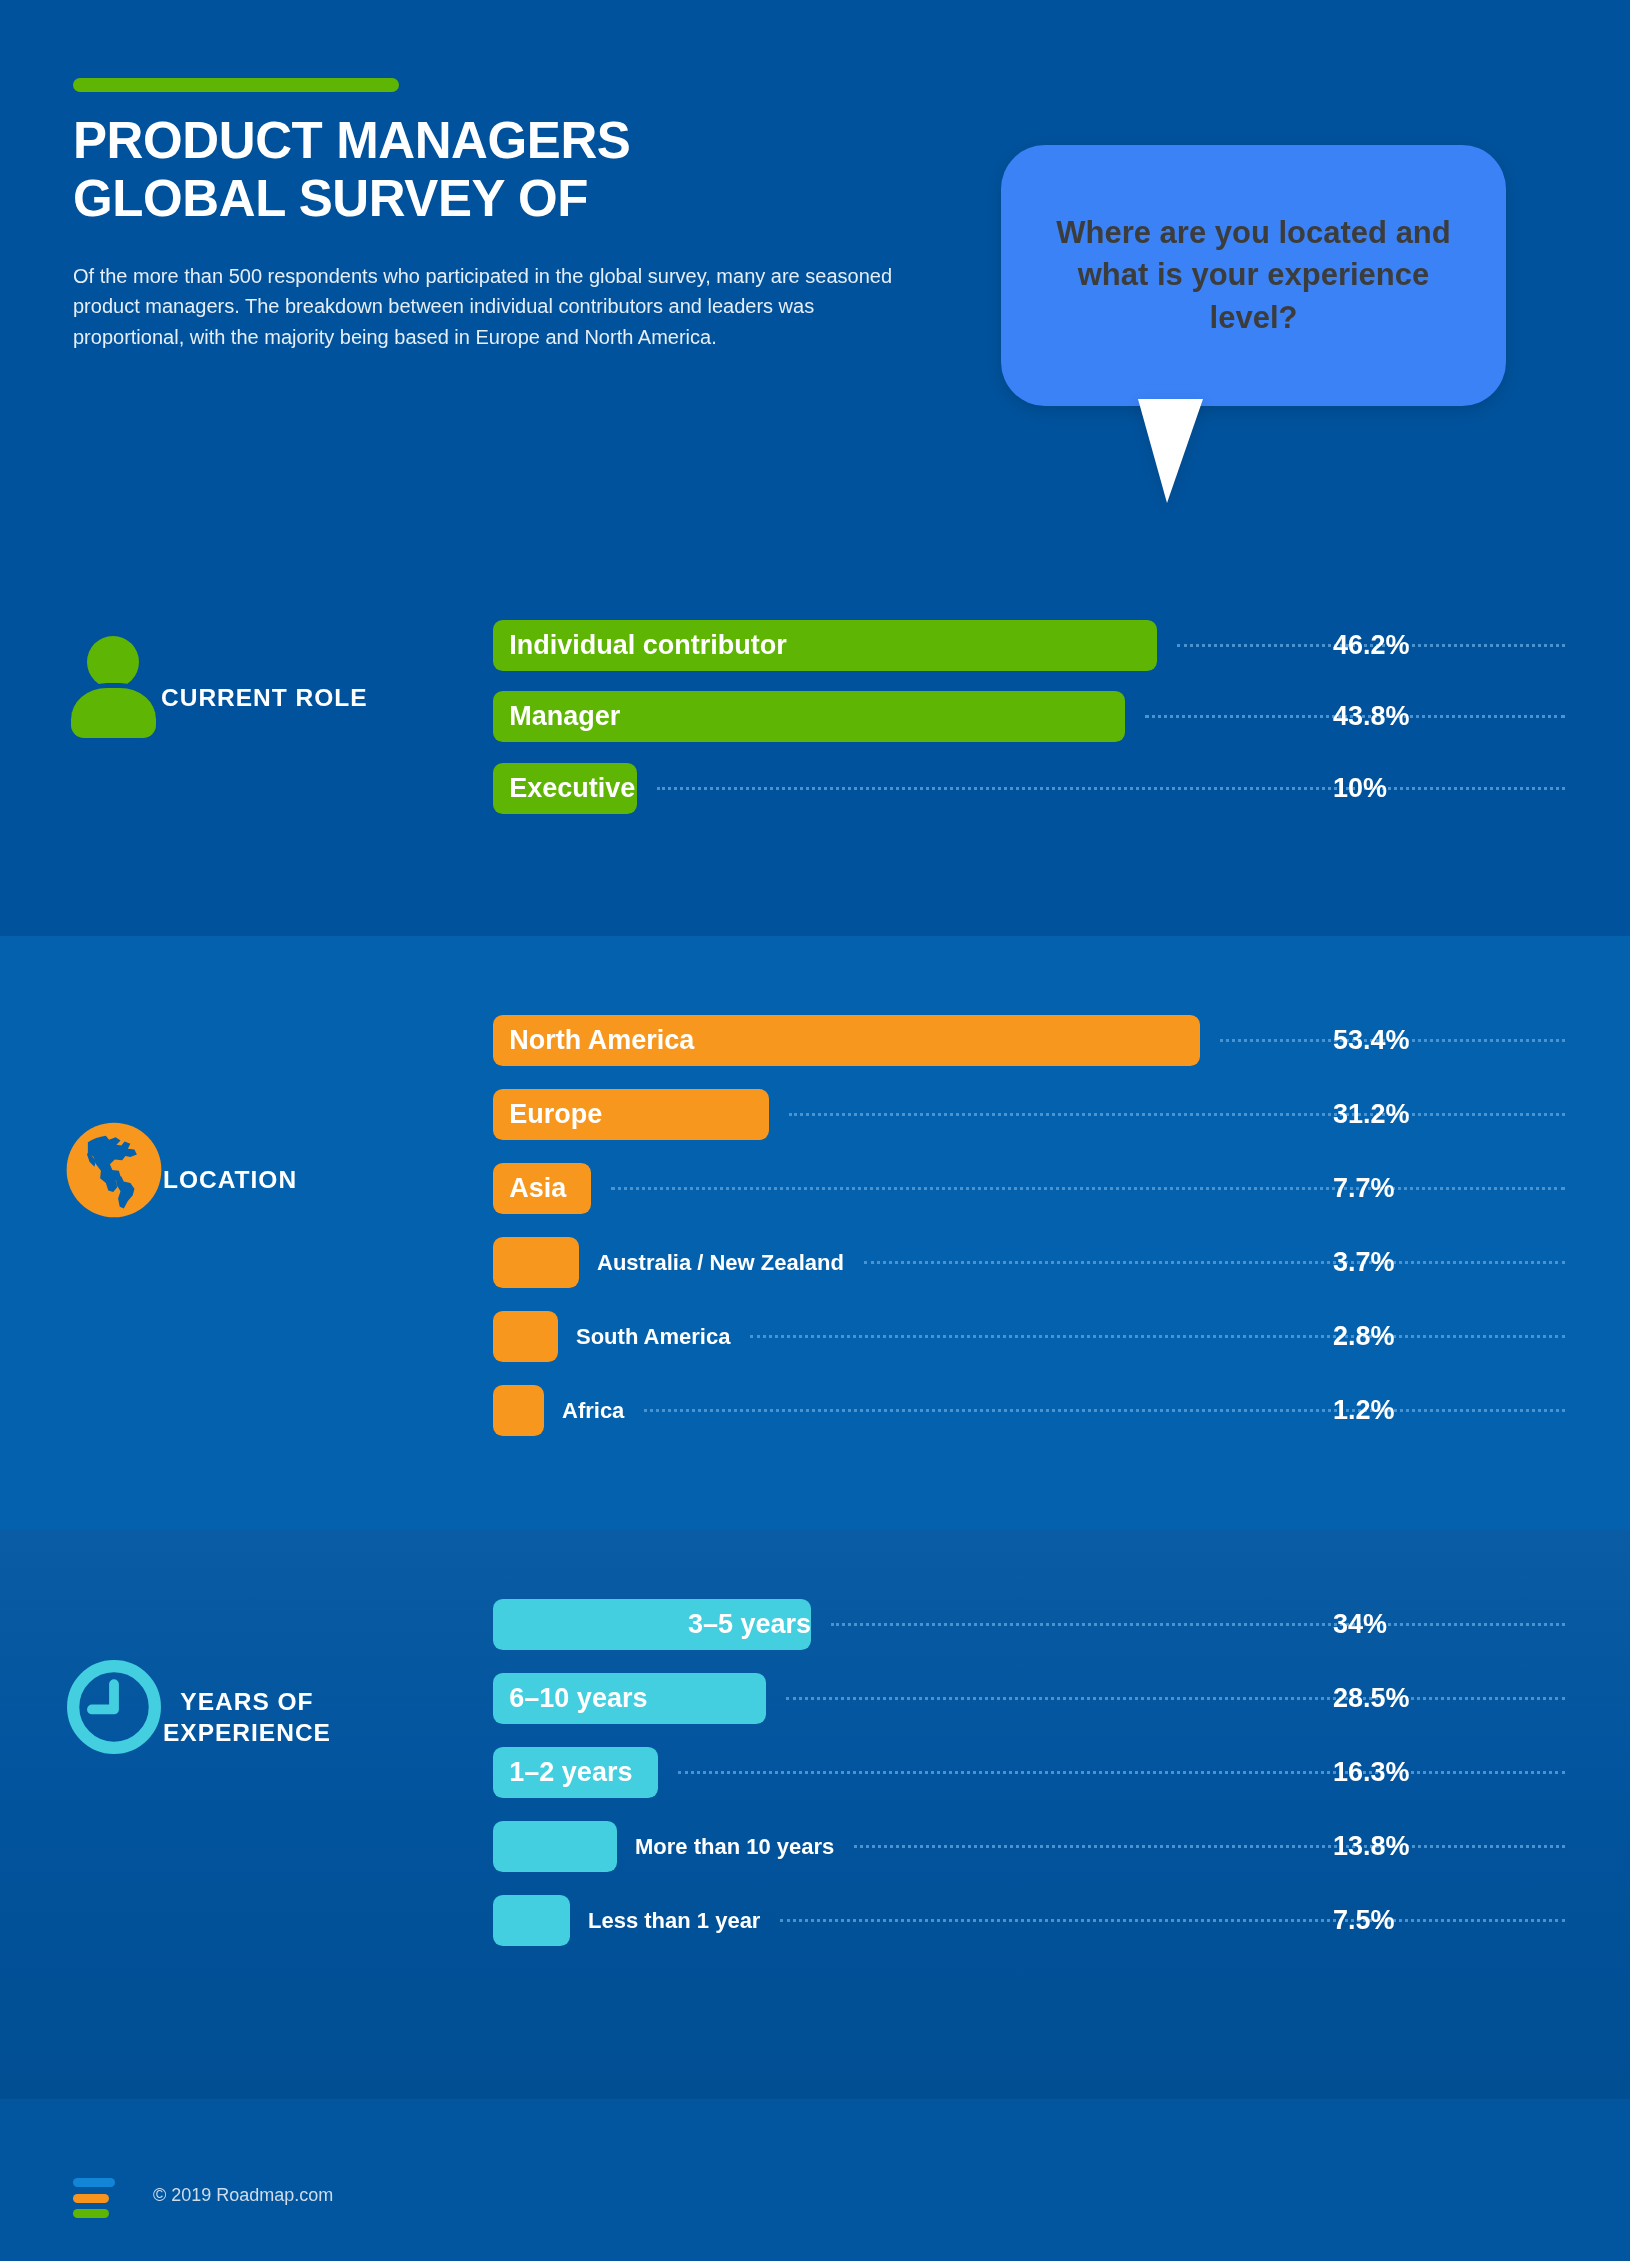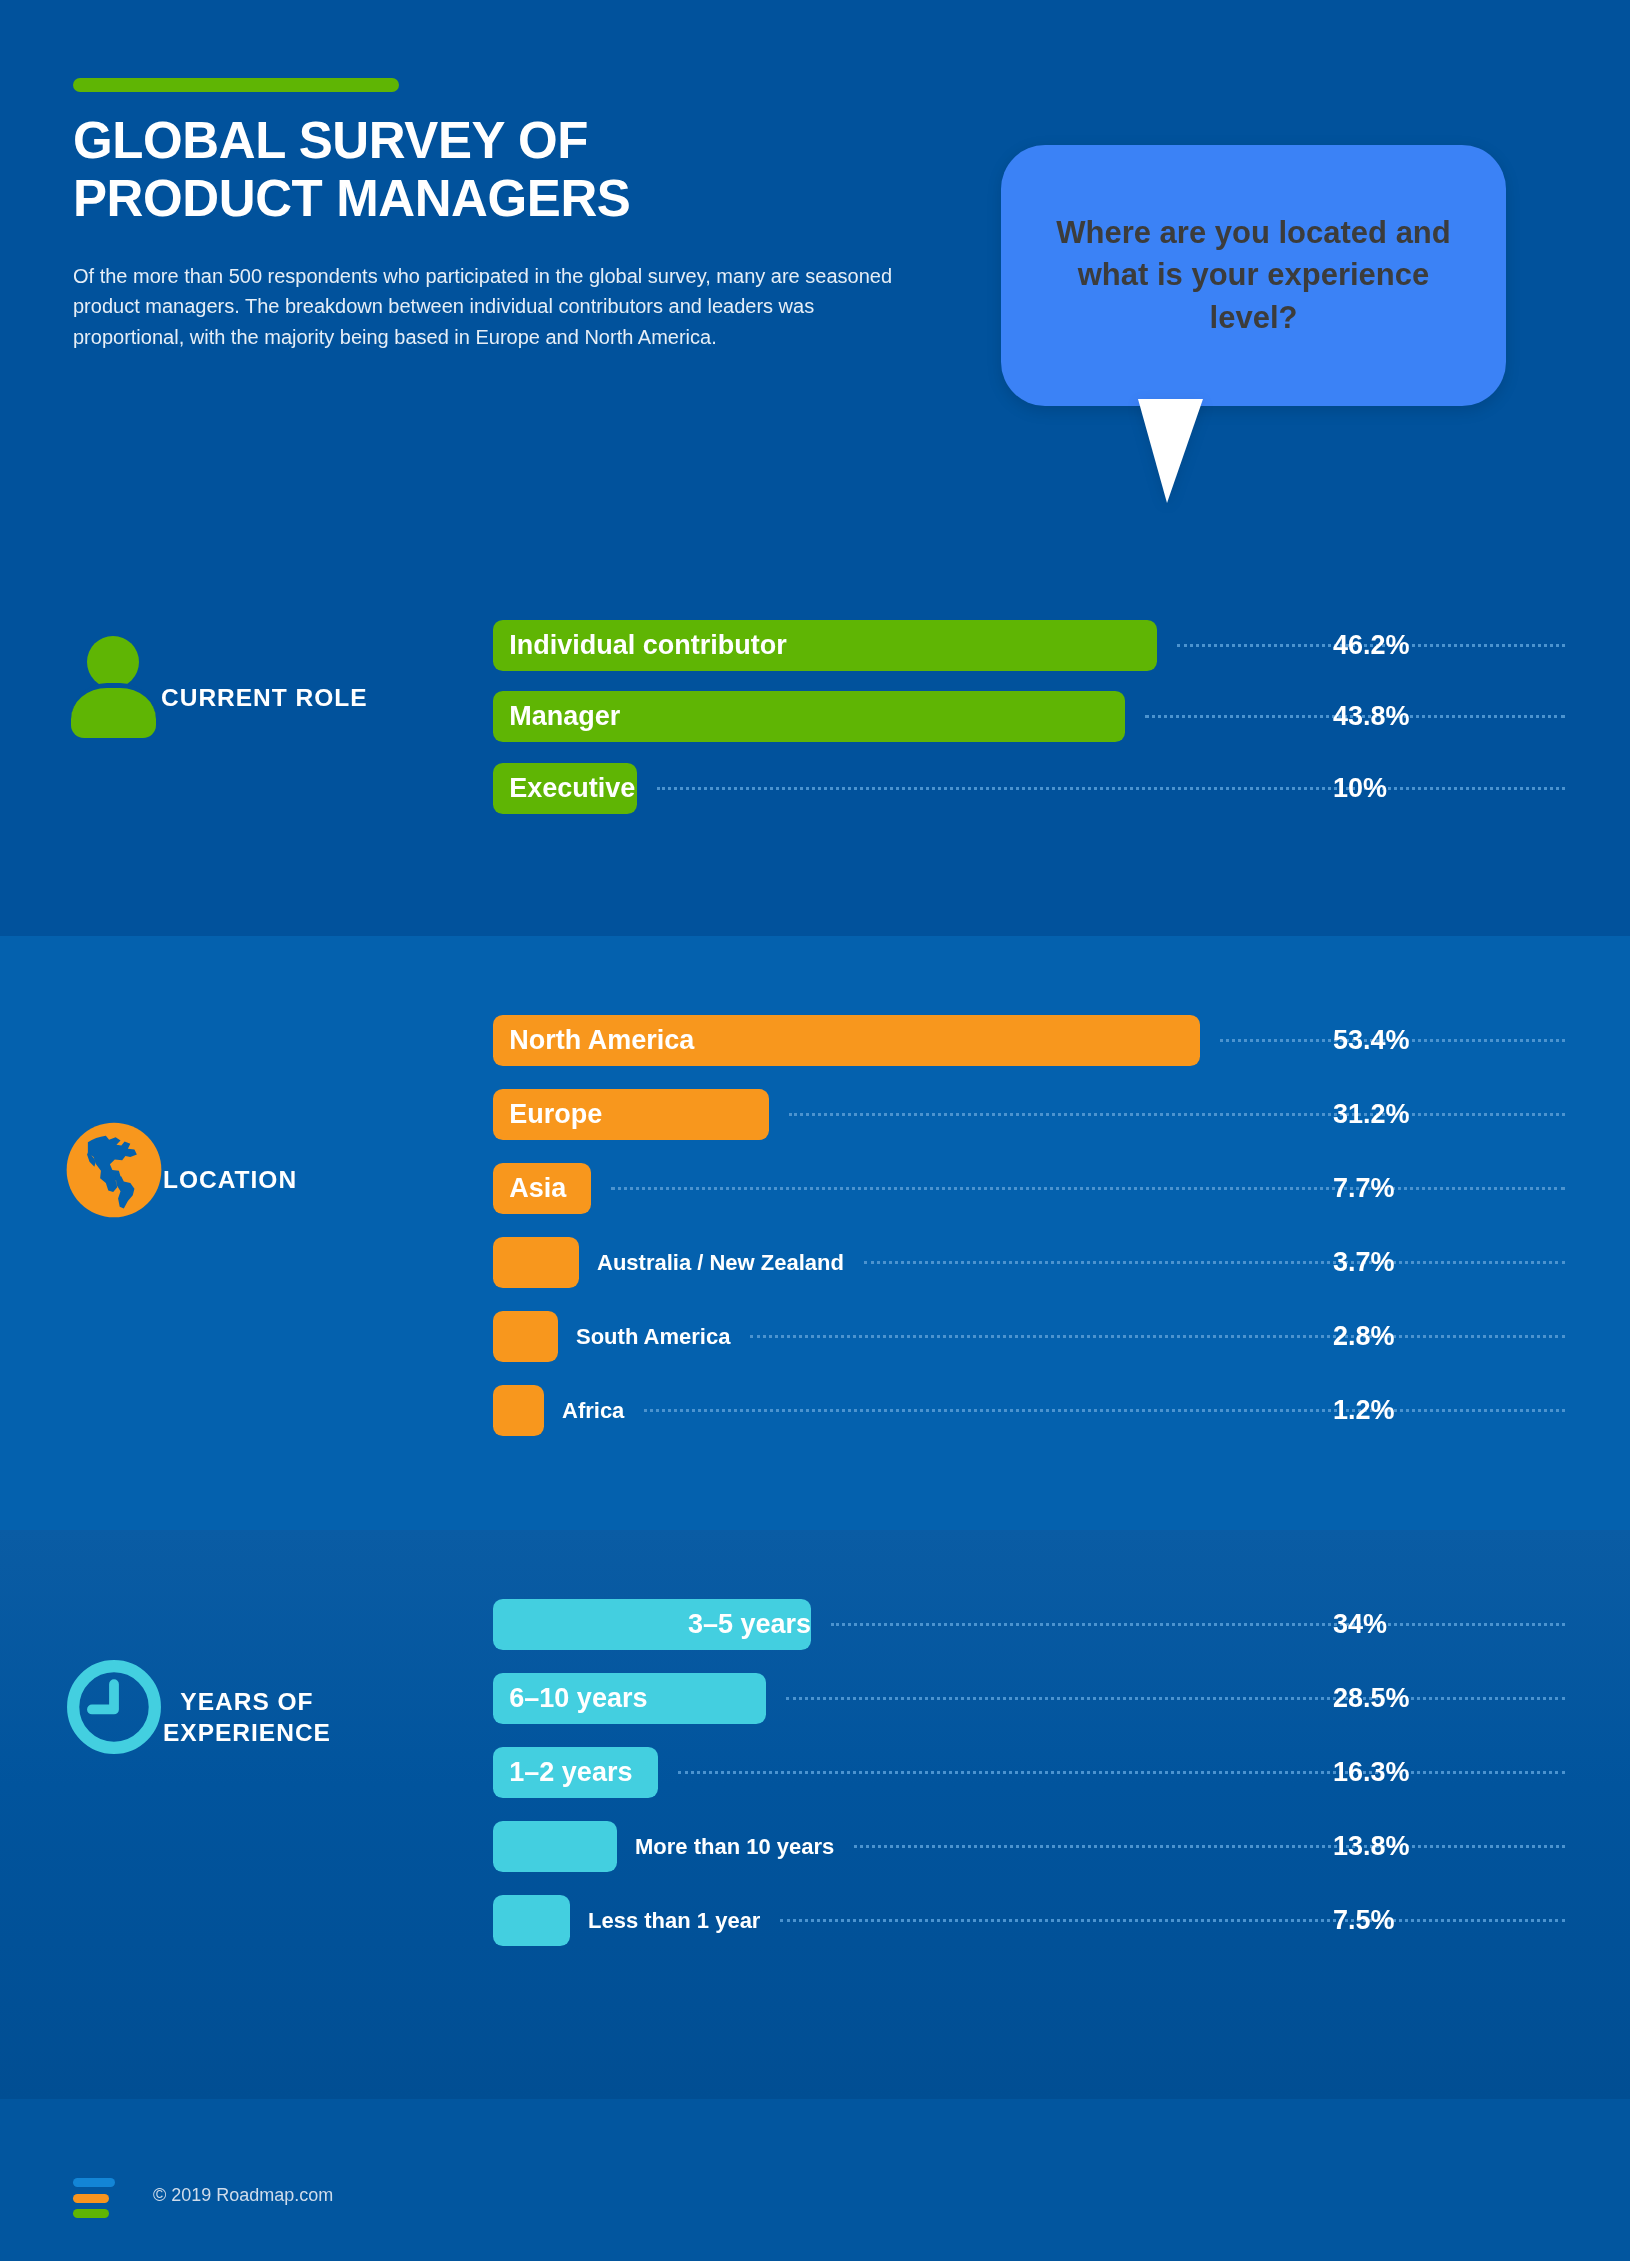--- a/index.html
+++ b/index.html
@@ -129,22 +129,22 @@
 
 <div class="page">
 
   <div class="band band-top"></div>
   <div class="band band-loc"></div>
   <div class="band band-exp"></div>
   <div class="band band-footer"></div>
 
   <div class="accent-rule"></div>
   <div class="title">
+    <span>PRODUCT MANAGERS</span>
     <span>GLOBAL SURVEY OF</span>
-    <span>PRODUCT MANAGERS</span>
   </div>
   <div class="intro">Of the more than 500 respondents who participated in the global survey, many are seasoned product managers. The breakdown between individual contributors and leaders was proportional, with the majority being based in Europe and North America.</div>
 
   <div class="bubble">
     <div class="bubble-text">Where are you located and what is your experience level?</div>
   </div>
   <div class="bubble-tail"></div>
 
   <div class="section" style="top:620px;height:269px;">
     <div class="sec-icon-col" style="top:16.3px;">

